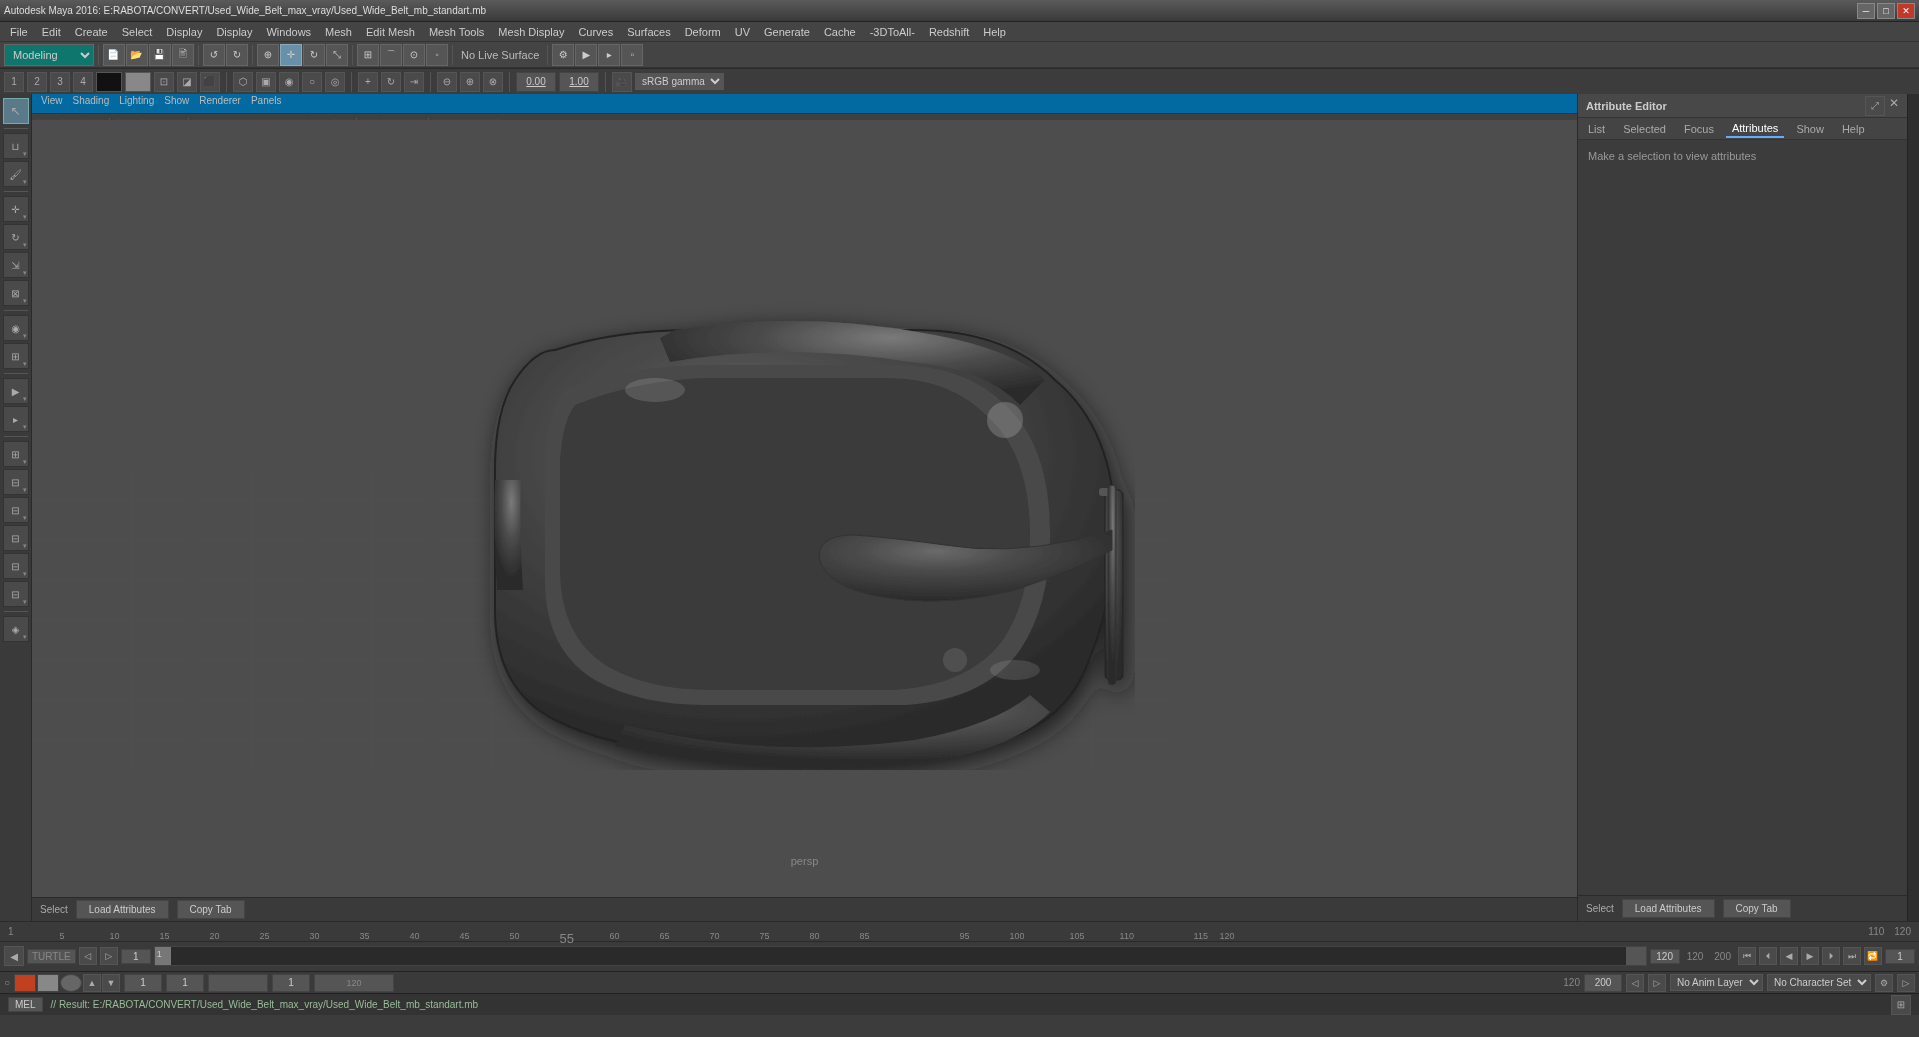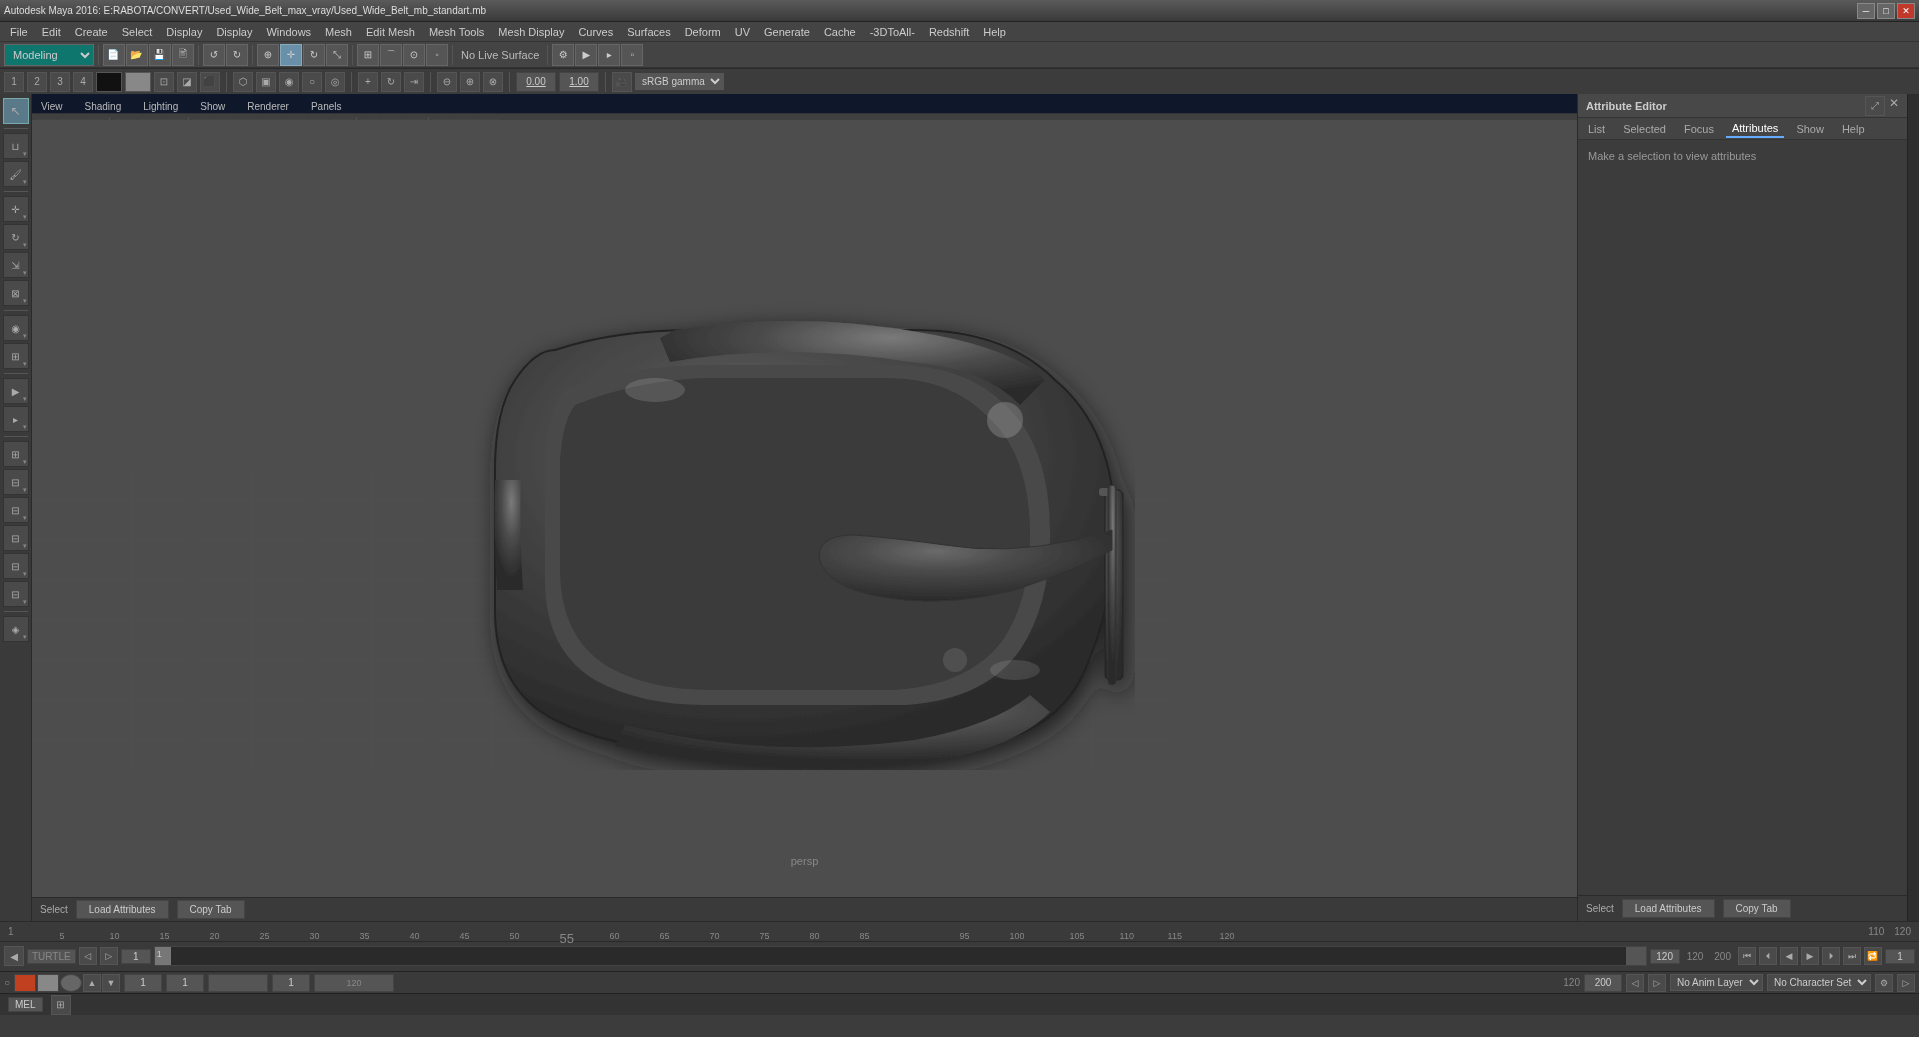--- a/index.html
+++ b/index.html
@@ -387,25 +387,25 @@
     
     #far-right {
       width: 12px;
       background: #2e2e2e;
       border-left: 1px solid #222;
     }
 
     
     #viewport-menu {
       height: 20px;
-      background: #0f172a;
-      display: flex;
-      align-items: flex-end;
-      padding: 0 4px;
-      gap: 12px;
+      background: #0369a1;
+      display: flex;
+      align-items: flex-start;
+      padding: 0 4px;
+      gap: 0;
       border-bottom: 1px solid #333;
     }
     .vp-menu-item {
       padding: 1px 5px;
       color: #bbb;
       font-size: 10px;
       cursor: pointer;
       white-space: nowrap;
     }
 
@@ -786,21 +786,21 @@
       <span style="position:absolute;left:600px;color:#888;font-size:9px;">65</span>
       <span style="position:absolute;left:650px;color:#888;font-size:9px;">70</span>
       <span style="position:absolute;left:700px;color:#888;font-size:9px;">75</span>
       <span style="position:absolute;left:750px;color:#888;font-size:9px;">80</span>
       <span style="position:absolute;left:800px;color:#888;font-size:9px;">85</span>
       <span style="position:absolute;left:850px;color:#888;font-size:9px;margin-top:16px;">90</span>
       <span style="position:absolute;left:900px;color:#888;font-size:9px;">95</span>
       <span style="position:absolute;left:950px;color:#888;font-size:9px;">100</span>
       <span style="position:absolute;left:1010px;color:#888;font-size:9px;">105</span>
       <span style="position:absolute;left:1060px;color:#888;font-size:9px;">110</span>
-      <span style="position:absolute;left:1108px;color:#888;font-size:9px;">115</span>
+      <span style="position:absolute;left:1134px;color:#888;font-size:9px;">115</span>
       <span style="position:absolute;left:1160px;color:#888;font-size:9px;">120</span>
     </div>
     <span style="color:#888;font-size:10px;padding:0 4px;">110</span>
     <span style="color:#888;font-size:10px;padding:0 4px;">120</span>
   </div>
 
   <div id="timeline-body" style="display:flex;align-items:center;padding:0 4px;gap:3px;background:#3a3a3a;height:30px;">
 
     <div class="ch-btn">◀</div>
     <span style="padding:1px 4px;background:#555;border:1px solid #444;color:#888;font-size:10px;">TURTLE</span>
@@ -871,14 +871,15 @@
   <select class="anim-select">
     <option>No Character Set</option>
   </select>
 
   <div class="tl-btn">⚙</div>
   <div class="tl-btn">▷</div>
 </div>
 
 <div id="status-bar">
   <span class="status-tag">MEL</span>
+  <span class="status-result">// Result: E:/RABOTA/CONVERT/Used_Wide_Belt_max_vray/Used_Wide_Belt_mb_standart.mb</span>
   <div class="ch-btn">⊞</div>
 </div>
 
 </body></html>

